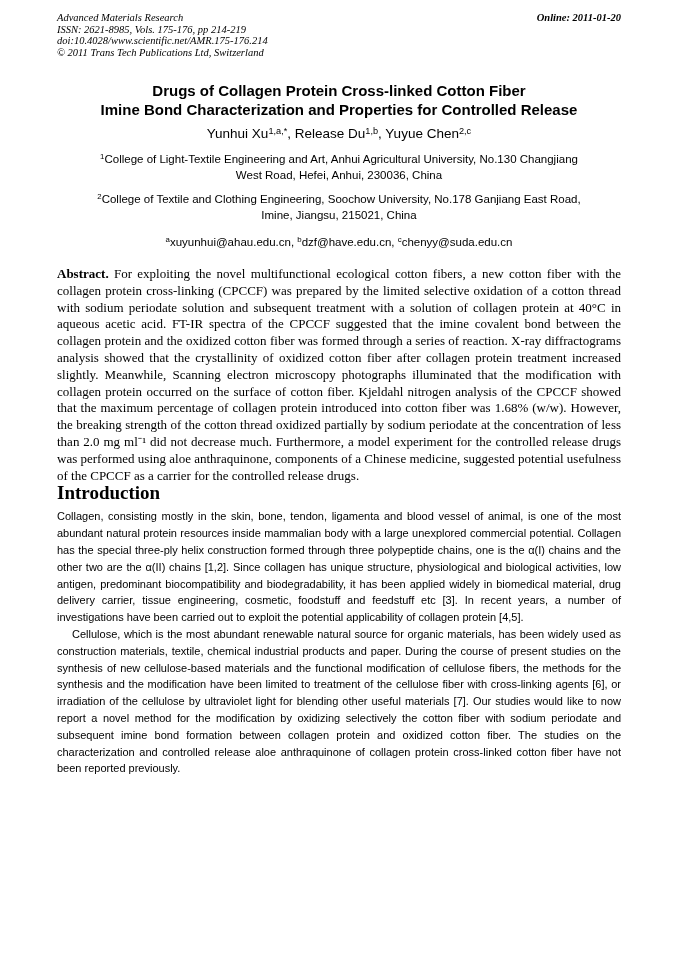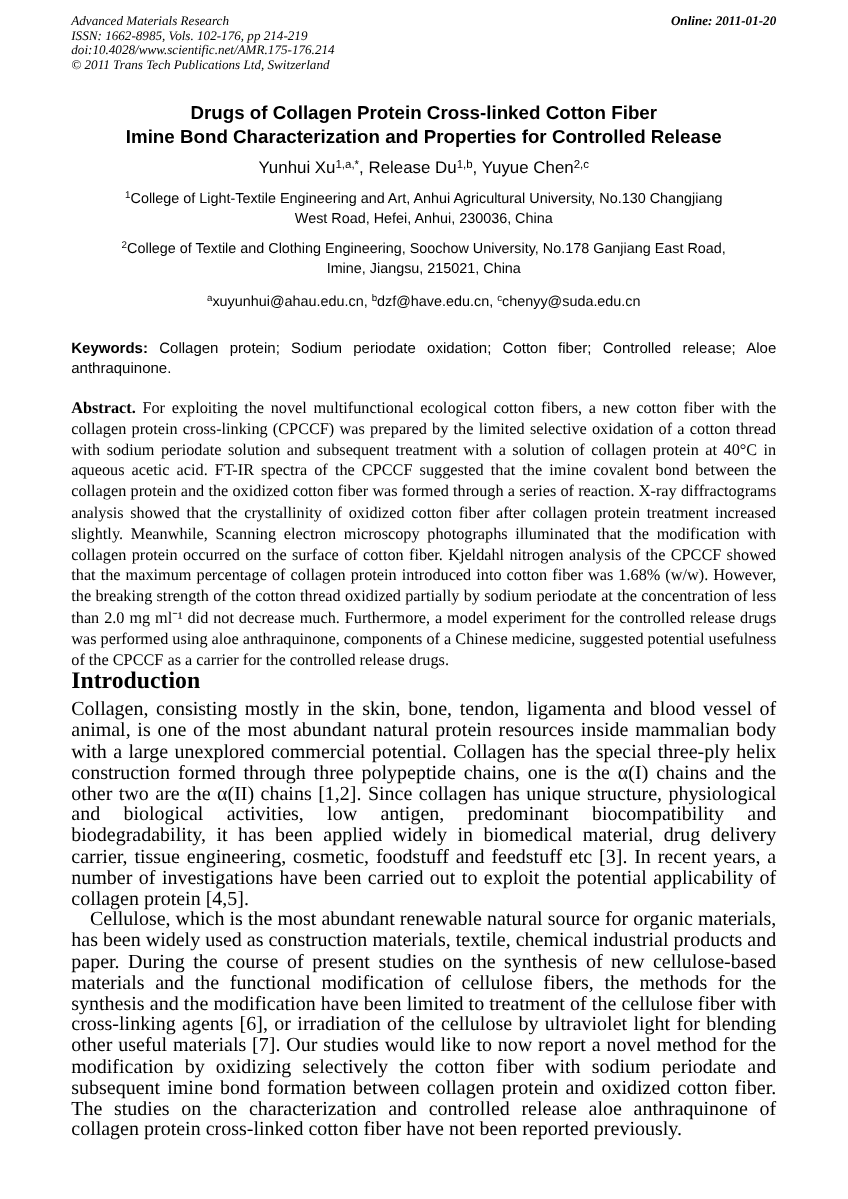--- a/index.html
+++ b/index.html
@@ -82,39 +82,39 @@
   }
   .section-heading {
     margin-top: 0;
     font-family: "Liberation Serif", serif;
     font-weight: bold;
     font-size: 19px;
     line-height: 17px;
   }
   .para {
     margin-top: 7px;
-    font-family: Liberation Serif, serif;
-    font-size: 16px;
+    font-family: Liberation Sans, sans-serif;
+    font-size: 11px;
     line-height: 16.8px;
     text-align: justify;
   }
   .para.indented {
     margin-top: 0;
     text-indent: 15px;
   }
 </style>
 </head>
 <body>
 
 <div class="page">
 
   <div class="header">
     <div class="header-left">
       <div>Advanced Materials Research</div>
-      <div>ISSN: 1662-8985, Vols. 102-176, pp 214-219</div>
+      <div>ISSN: 2621-8985, Vols. 175-176, pp 214-219</div>
       <div>doi:10.4028/www.scientific.net/AMR.175-176.214</div>
       <div>© 2011 Trans Tech Publications Ltd, Switzerland</div>
     </div>
     <div class="header-right">Online: 2011-01-20</div>
   </div>
 
   <h1 class="title">
     <div>Drugs of Collagen Protein Cross-linked Cotton Fiber</div>
     <div>Imine Bond Characterization and Properties for Controlled Release</div>
   </h1>
@@ -127,24 +127,20 @@
         <div class="affil-line"><span>West Road, Hefei, Anhui, 230036, China</span></div>
       </div>
       <div class="affiliation">
         <div class="affil-line"><span class="sup">2</span><span>College of Textile and Clothing Engineering, Soochow University, No.178 Ganjiang East Road,</span></div>
         <div class="affil-line"><span>Imine, Jiangsu, 215021, China</span></div>
       </div>
     </div>
 
   <div class="emails" id="emails"><span class="sup">a</span><span>xuyunhui@ahau.edu.cn</span><span>, </span><span class="sup">b</span><span>dzf@have.edu.cn</span><span>, </span><span class="sup">c</span><span>chenyy@suda.edu.cn</span></div>
 
-  <div class="keywords">
-    <span class="blabel">Keywords:</span>
-    <span>Collagen protein; Sodium periodate oxidation; Cotton fiber; Controlled release; Aloe anthraquinone.</span>
-  </div>
 
   <p class="abstract">
     <span class="blabel">Abstract.</span>
     <span>For exploiting the novel multifunctional ecological cotton fibers, a new cotton fiber with the collagen protein cross-linking (CPCCF) was prepared by the limited selective oxidation of a cotton thread with sodium periodate solution and subsequent treatment with a solution of collagen protein at 40°C in aqueous acetic acid. FT-IR spectra of the CPCCF suggested that the imine covalent bond between the collagen protein and the oxidized cotton fiber was formed through a series of reaction. X-ray diffractograms analysis showed that the crystallinity of oxidized cotton fiber after collagen protein treatment increased slightly. Meanwhile, Scanning electron microscopy photographs illuminated that the modification with collagen protein occurred on the surface of cotton fiber. Kjeldahl nitrogen analysis of the CPCCF showed that the maximum percentage of collagen protein introduced into cotton fiber was 1.68% (w/w). However, the breaking strength of the cotton thread oxidized partially by sodium periodate at the concentration of less than 2.0 mg ml⁻¹ did not decrease much. Furthermore, a model experiment for the controlled release drugs was performed using aloe anthraquinone, components of a Chinese medicine, suggested potential usefulness of the CPCCF as a carrier for the controlled release drugs.</span>
   </p>
 
   <div id="sections">
       <h2 class="section-heading">Introduction</h2>
       <p class="para">Collagen, consisting mostly in the skin, bone, tendon, ligamenta and blood vessel of animal, is one of the most abundant natural protein resources inside mammalian body with a large unexplored commercial potential. Collagen has the special three-ply helix construction formed through three polypeptide chains, one is the α(I) chains and the other two are the α(II) chains [1,2]. Since collagen has unique structure, physiological and biological activities, low antigen, predominant biocompatibility and biodegradability, it has been applied widely in biomedical material, drug delivery carrier, tissue engineering, cosmetic, foodstuff and feedstuff etc [3]. In recent years, a number of investigations have been carried out to exploit the potential applicability of collagen protein [4,5].</p>
       <p class="para indented">Cellulose, which is the most abundant renewable natural source for organic materials, has been widely used as construction materials, textile, chemical industrial products and paper. During the course of present studies on the synthesis of new cellulose-based materials and the functional modification of cellulose fibers, the methods for the synthesis and the modification have been limited to treatment of the cellulose fiber with cross-linking agents [6], or irradiation of the cellulose by ultraviolet light for blending other useful materials [7]. Our studies would like to now report a novel method for the modification by oxidizing selectively the cotton fiber with sodium periodate and subsequent imine bond formation between collagen protein and oxidized cotton fiber. The studies on the characterization and controlled release aloe anthraquinone of collagen protein cross-linked cotton fiber have not been reported previously.</p>

